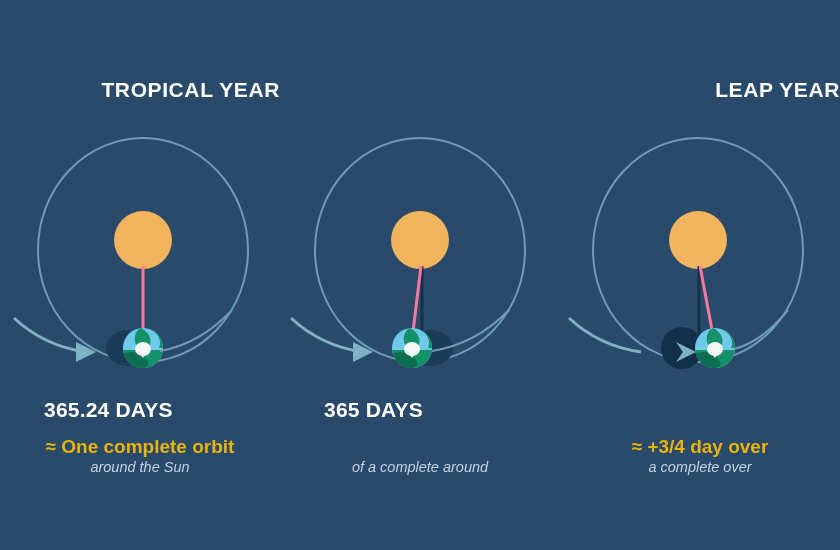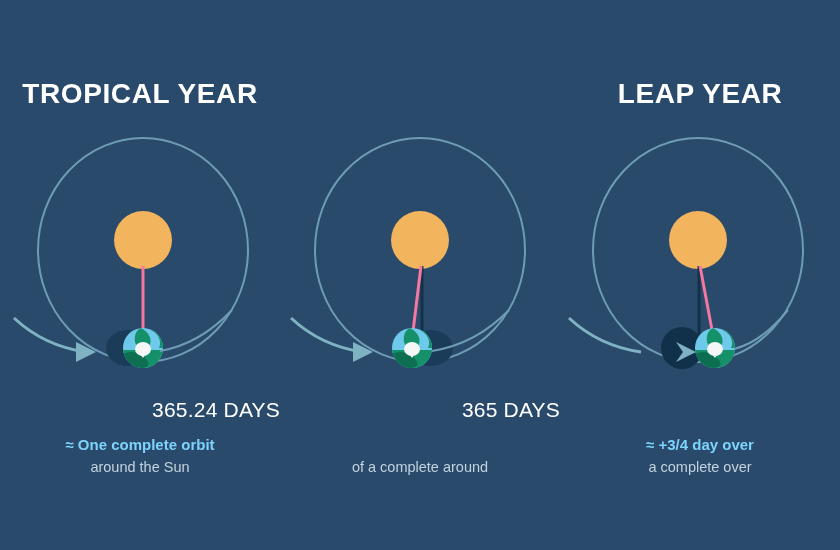--- a/index.html
+++ b/index.html
@@ -20,59 +20,61 @@
     padding:0;
   }
   .panel {
     position:relative;
     width:280px;
     height:550px;
   }
   .panel-title {
     position:absolute;
     top:78px; left:0; width:100%;
-    text-align:center;
+    text-align:right;
     color:#ffffff;
-    font-size:28px;
+    font-size:21px;
     font-weight:bold;
     letter-spacing:0.6px;
     white-space:nowrap;
   }
   .orbit-stage {
     position:absolute;
     top:130px;
     left:0;
     width:280px;
     height:250px;
   }
   .orbit-stage svg { display:block; }
   .caption-days {
     position:absolute;
     top:398px; left:0; width:100%;
-    text-align:right;
+    text-align:left;
     color:#ffffff;
     font-size:21px;
-    font-weight:normal;
+    font-weight:bold;
     letter-spacing:0.2px;
+    padding-left:44px;
   }
   .caption-line1 {
     position:absolute;
     top:436px; left:0; width:100%;
     text-align:center;
-    color:#7dd3fc;
-    font-size:15px;
+    color:#eab308;
+    font-size:19px;
     font-weight:bold;
   }
   .caption-line2 {
     position:absolute;
     top:459px; left:0; width:100%;
     text-align:center;
     color:#c3d2de;
     font-size:14.5px;
     font-weight:normal;
+    font-style:italic;
   }
 </style>
 </head>
 <body>
 
 <div id="infographic">
 
   <div class="panel">
     <div class="panel-title">TROPICAL YEAR</div>
 

